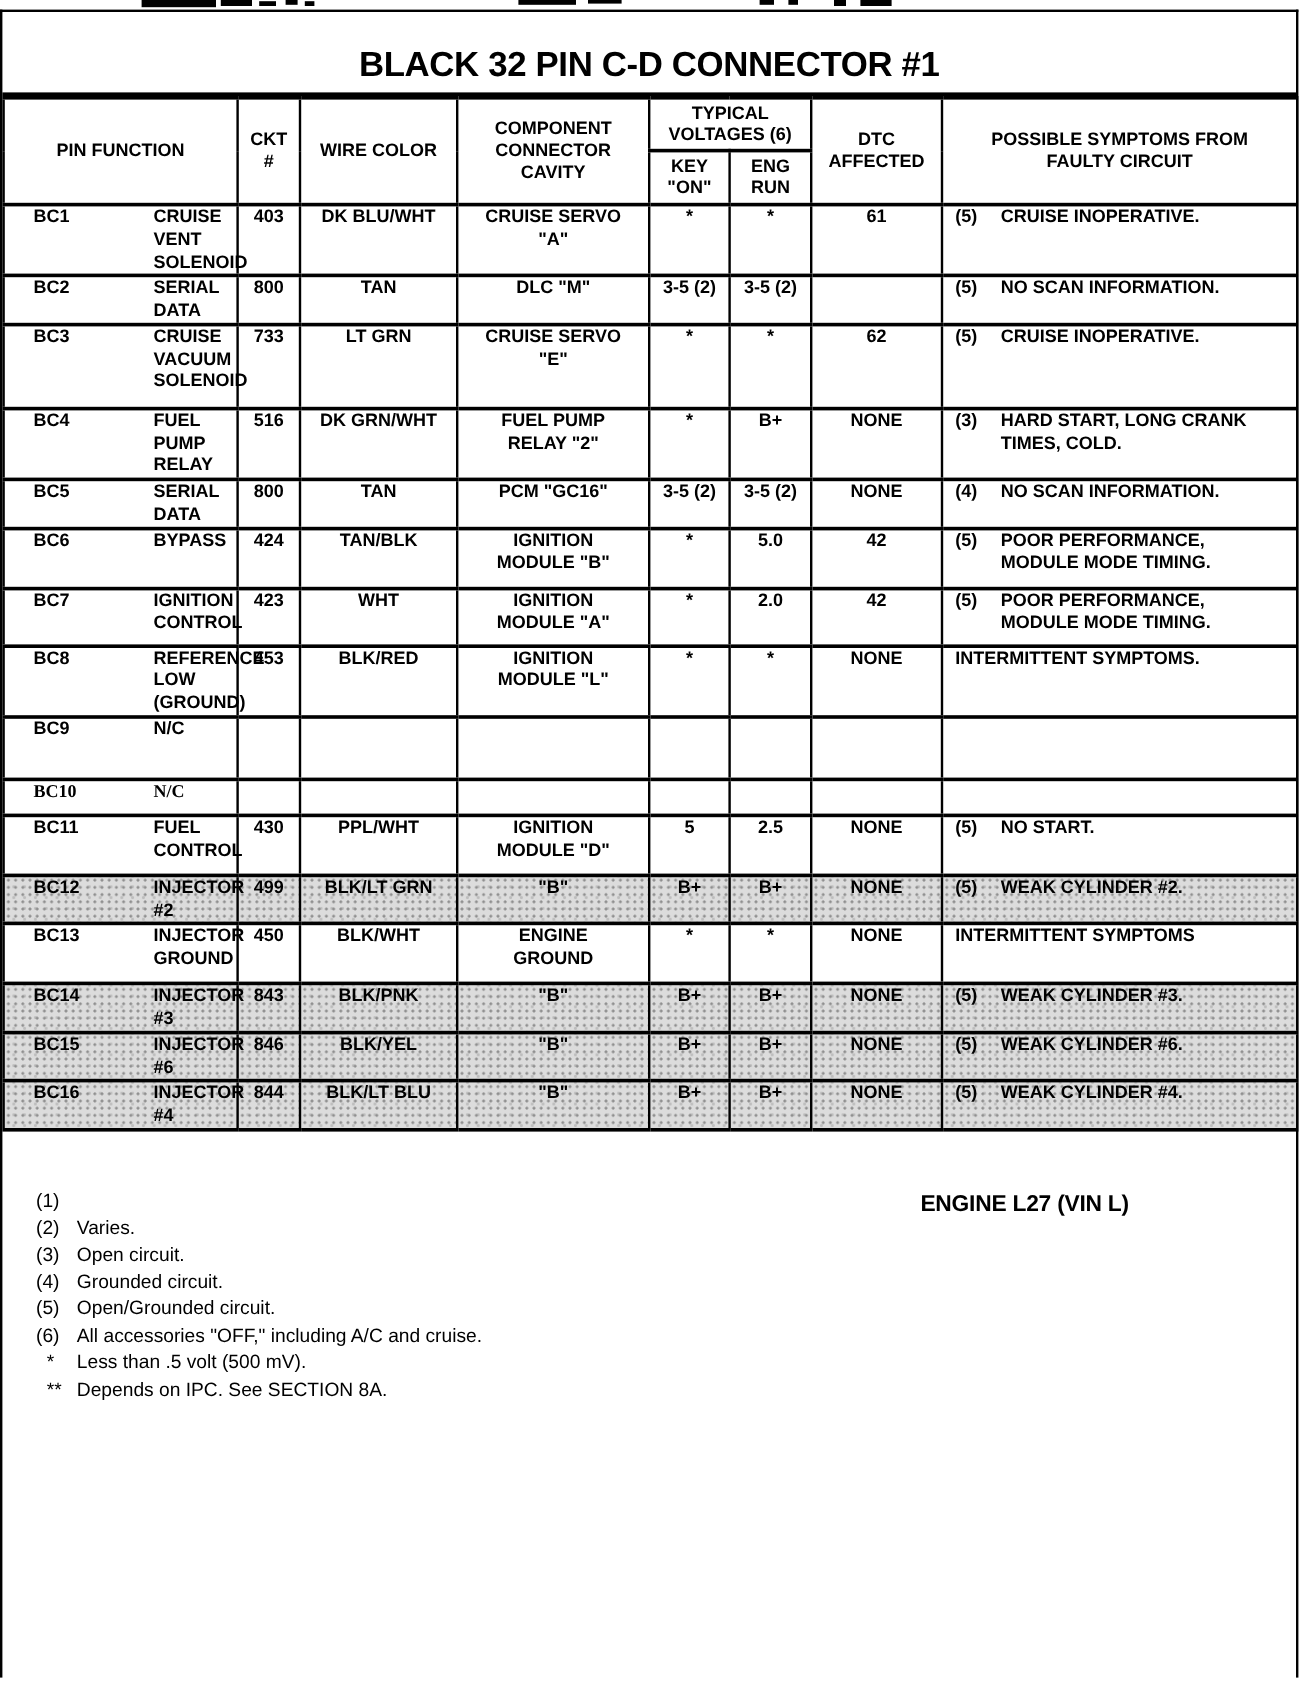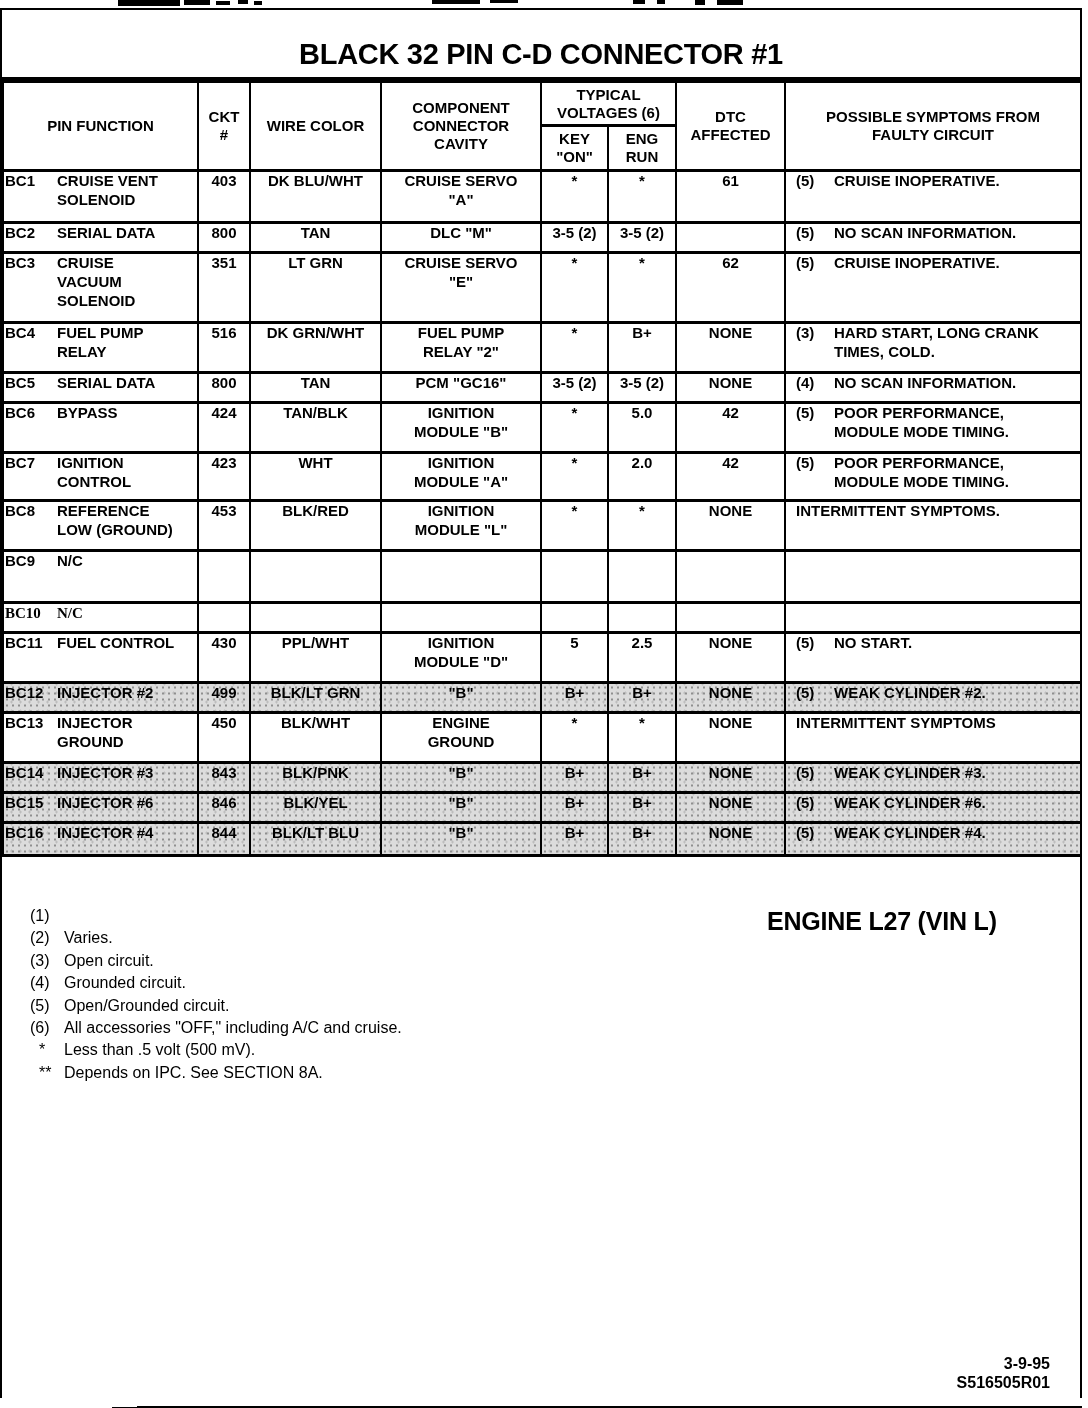--- a/index.html
+++ b/index.html
@@ -42,41 +42,41 @@
     text-align:center;vertical-align:middle;
     white-space:pre-line;line-height:1.2;
   }
   tbody td{
     vertical-align:top;
     padding-top:5px;
     line-height:1.25;
   }
   td.c{text-align:center;}
   .pre{white-space:pre-line;}
-  .pin-cell{display:flex;padding-left:1px;}
+  .pin-cell{display:flex;padding-left:24px;gap:48px;}
   .pin-id{width:52px;flex:0 0 52px;}
   .fn{white-space:pre-line;}
   .sym-cell{display:flex;padding-left:10px;padding-right:4px;}
   .sym-pre{width:38px;flex:0 0 38px;}
   .sym-text{white-space:pre-line;}
   tr.shaded td{
     background-color:#dcdcdc;
     background-image:radial-gradient(#8f8f8f 1px, transparent 1.4px),
                      radial-gradient(#bdbdbd 1px, transparent 1.4px);
     background-size:6px 6px, 9px 9px;
     background-position:0 0, 3px 4px;
   }
   .footer{position:relative;height:545px;}
   .footnotes{padding:48px 0 0 28px;}
   .footnote{display:flex;line-height:22.4px;}
   .fn-marker{width:34px;flex:0 0 34px;}
   .fn-marker.ast{padding-left:9px;box-sizing:border-box;}
   .engine-label{
     position:absolute;left:765px;top:50px;
-    font-size:25px;font-weight:bold;letter-spacing:-0.2px;
+    font-size:19px;font-weight:bold;letter-spacing:-0.2px;
   }
   .doc-id{
     position:absolute;right:30px;bottom:10px;
     text-align:right;font-size:16px;font-weight:bold;line-height:1.15;
   }
   .bottom-line{
     position:absolute;left:135px;right:-2px;bottom:-8px;height:4px;background:#000;
   }
   .bottom-line-thin{
     position:absolute;left:110px;width:25px;bottom:-7px;height:2px;background:#000;
@@ -184,21 +184,21 @@
           </tr>
           <tr style="height: 70px;">
             <td>
               <div class="pin-cell">
                 <span class="pin-id">BC3</span>
                 <span class="fn">CRUISE
 VACUUM
 SOLENOID</span>
               </div>
             </td>
-            <td class="c">351</td>
+            <td class="c">733</td>
             <td class="c">LT GRN</td>
             <td class="c pre">CRUISE SERVO
 "E"</td>
             <td class="c">*</td>
             <td class="c">*</td>
             <td class="c">62</td>
             <td>
               <div class="sym-cell">
                 <span class="sym-pre">(5)</span>
                 <span class="sym-text">CRUISE INOPERATIVE.</span>

